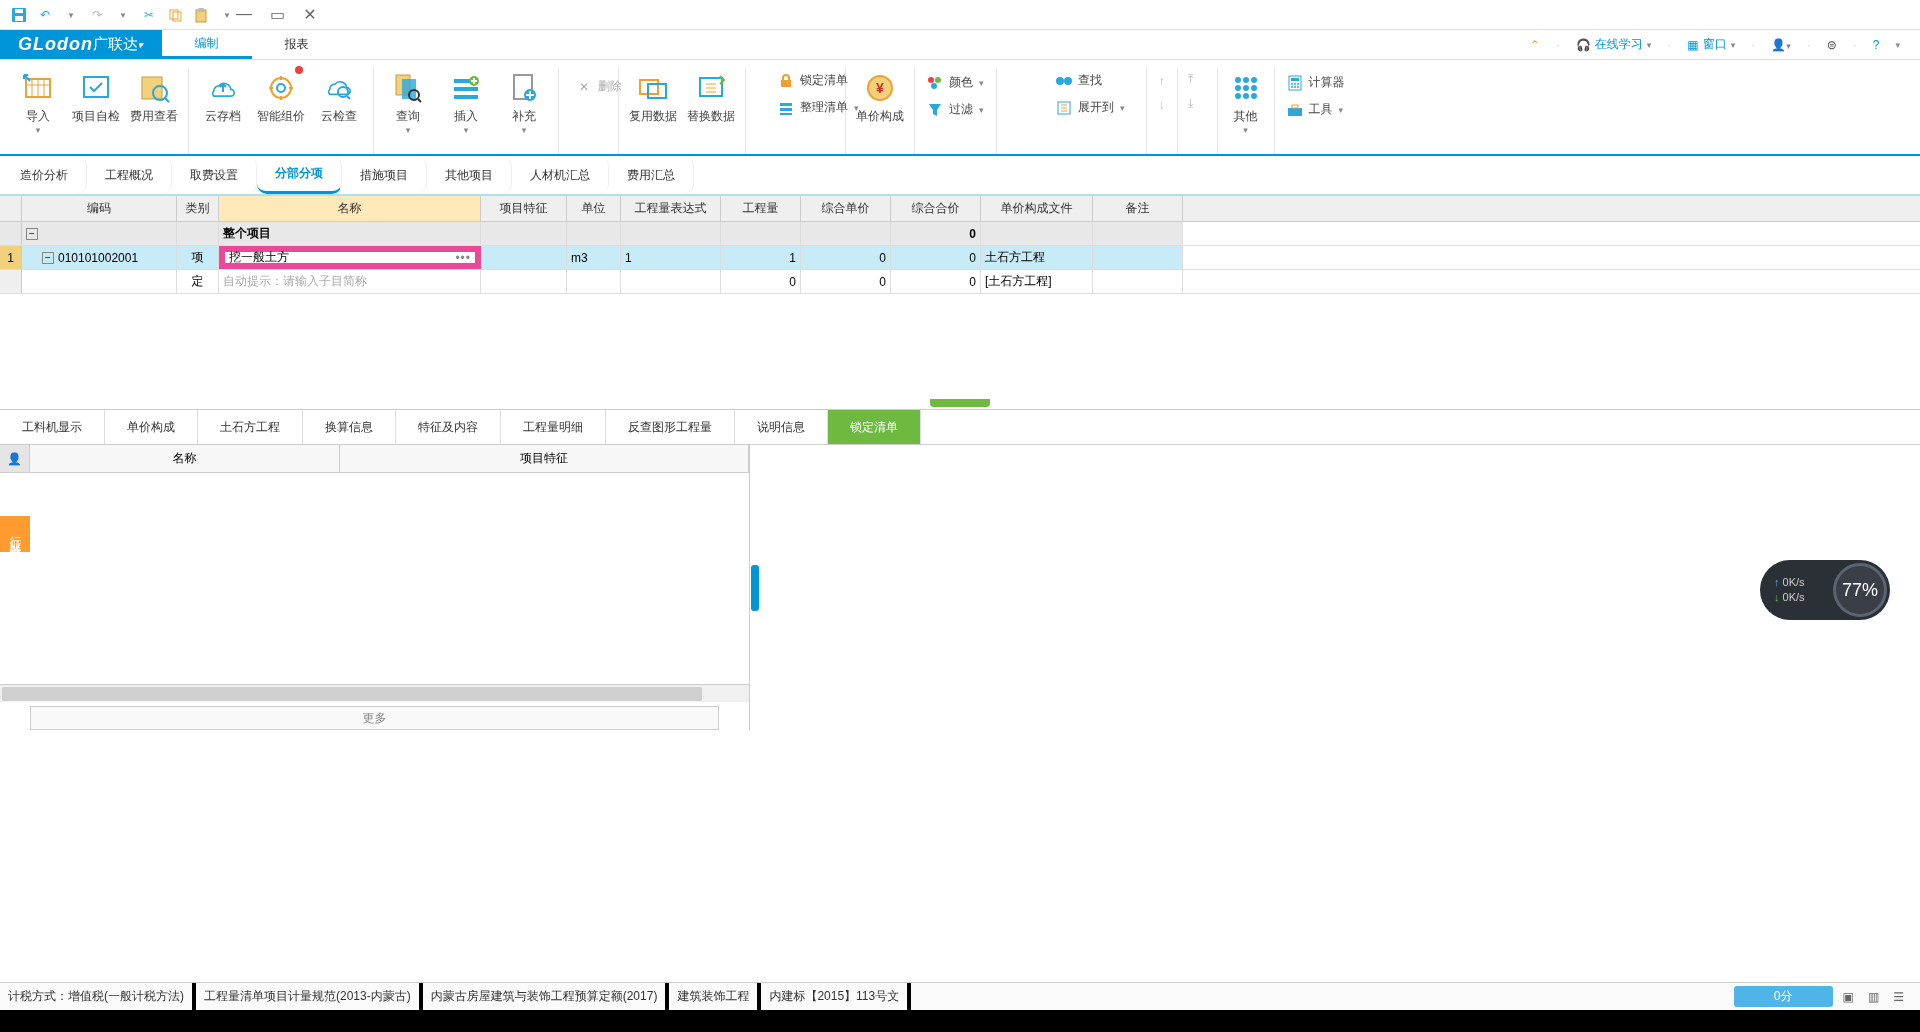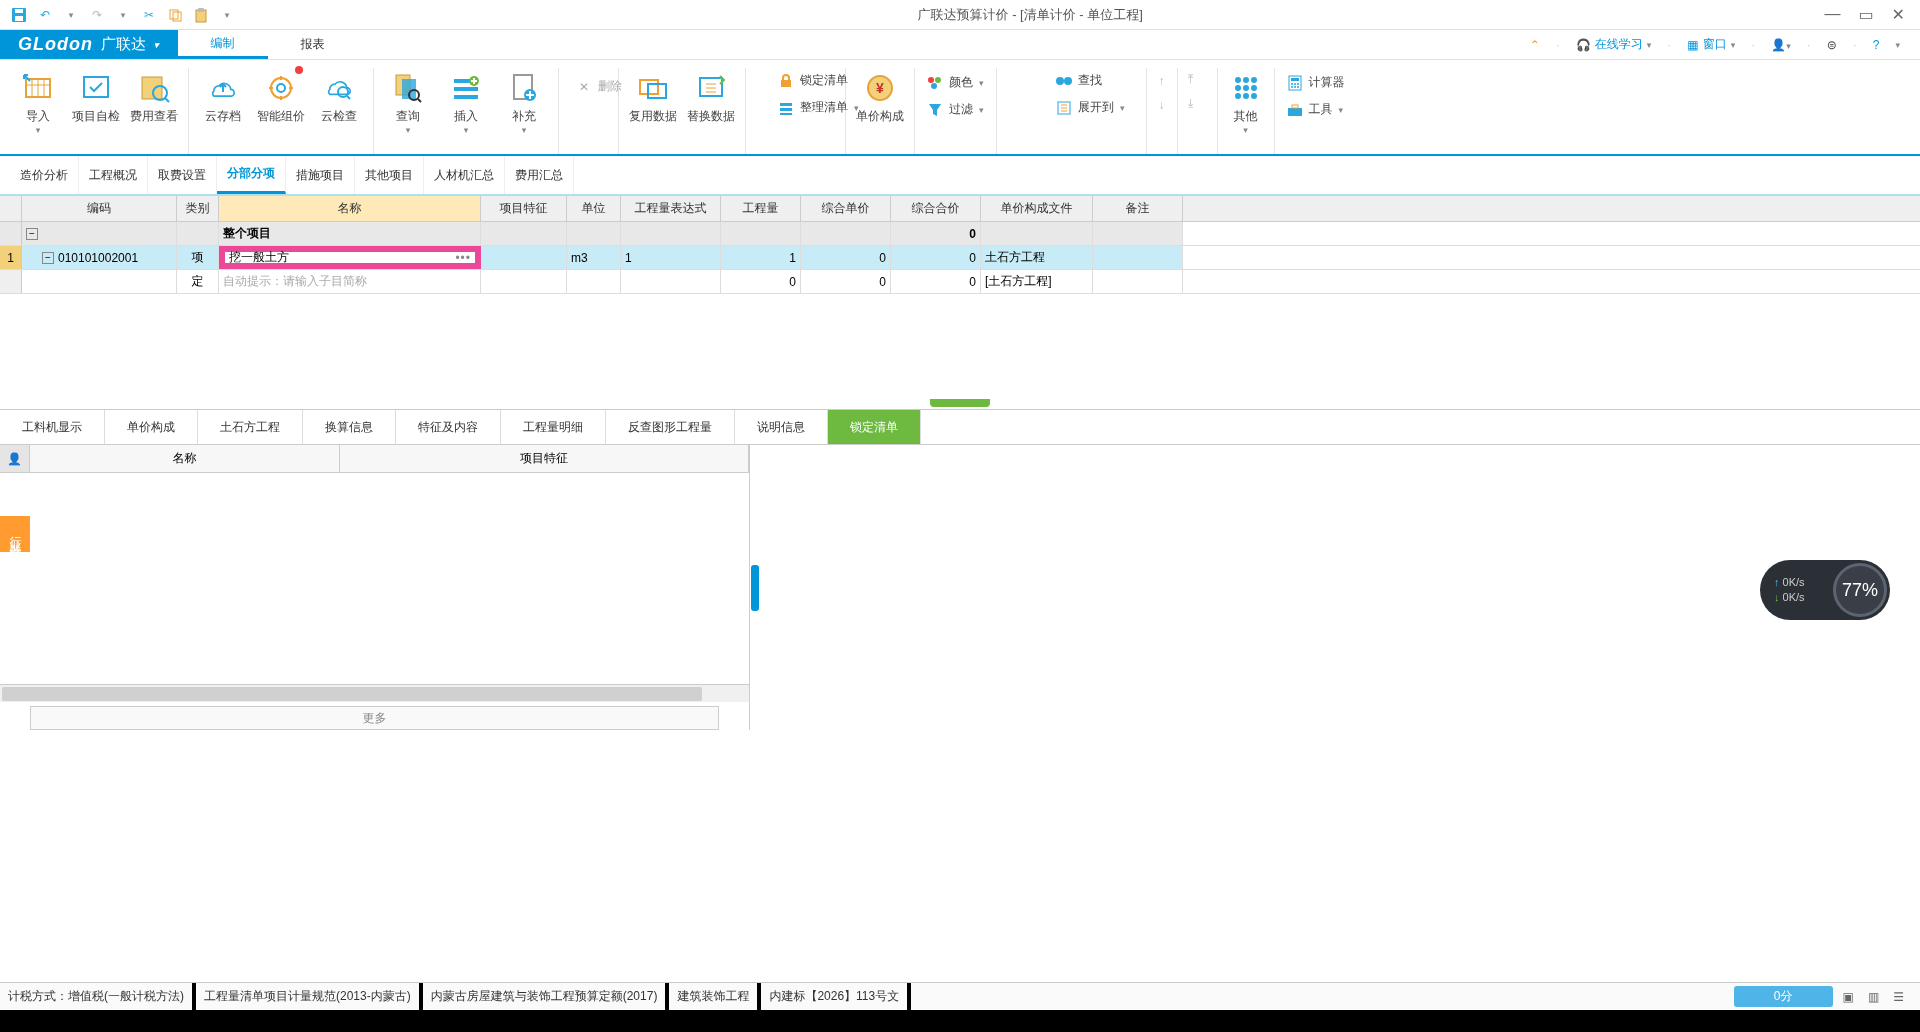--- a/index.html
+++ b/index.html
@@ -7,21 +7,21 @@
 
 
 .titlebar { height: 30px; display: flex; align-items: center; background: #fff; border-bottom: 1px solid #e0e0e0; }
 .titlebar .qat { display: flex; align-items: center; gap: 8px; padding-left: 10px; }
 .titlebar .qat span { width: 18px; height: 18px; display: inline-flex; align-items: center; justify-content: center; }
 .titlebar .title { flex: 1; text-align: center; color: #555; font-size: 13px; }
 .titlebar .wincontrols { display: flex; gap: 18px; padding-right: 15px; color: #666; font-size: 16px; }
 
 
 .brandbar { height: 30px; display: flex; align-items: center; border-bottom: 1px solid #e0e0e0; }
-.brand { background: #0095d9; color: #fff; font-weight: bold; font-size: 18px; padding: 0 18px; height: 100%; display: flex; align-items: center; gap: 8px; font-style: italic; letter-spacing: 1px; }
+.brand { background: #0095d9; color: #fff; font-weight: bold; font-size: 18px; padding: 0 18px; height: 100%; display: flex; align-items: center; gap: 0; font-style: italic; letter-spacing: 1px; }
 .brand small { font-style: normal; font-size: 15px; font-weight: normal; letter-spacing: 0; }
 .menus { display: flex; height: 100%; }
 .menus .menu { padding: 0 33px; display: flex; align-items: center; color: #333; height: 100%; }
 .menus .menu.active { color: #0095d9; border-bottom: 3px solid #0095d9; }
 .rightmenu { margin-left: auto; display: flex; align-items: center; gap: 16px; padding-right: 20px; color: #0095d9; }
 .rightmenu .item { display: flex; align-items: center; gap: 4px; }
 .rightmenu .sep { color: #ccc; }
 .caret { font-size: 9px; color: #888; }
 
 
@@ -31,21 +31,21 @@
 .rbuttons { display: flex; gap: 2px; }
 .rbtn { display: flex; flex-direction: column; align-items: center; justify-content: flex-start; width: 56px; padding: 2px; }
 .rbtn .ricon { width: 36px; height: 36px; display: flex; align-items: center; justify-content: center; }
 .rbtn .rlabel { color: #444; margin-top: 4px; text-align: center; line-height: 1.1; }
 .rsmall { display: flex; flex-direction: column; gap: 6px; padding-top: 4px; }
 .rsmallbtn { display: flex; align-items: center; gap: 6px; color: #444; padding: 2px 6px; }
 .rsmallicon { width: 16px; height: 16px; display: inline-flex; align-items: center; justify-content: center; }
 
 
 .tabsrow { height: 40px; display: flex; border-bottom: 2px solid #b0e0f0; }
-.tab { padding: 0 10px; display: flex; align-items: center; color: #333; border-right: 1px solid #eee; }
+.tab { padding: 0 18px; display: flex; align-items: center; color: #333; border-right: 1px solid #eee; border-radius: 10px; }
 .tab.firstpad { padding-left: 20px; }
 .tab.active { color: #0095d9; font-weight: bold; border-bottom: 3px solid #0095d9; }
 
 
 .gridhead { display: flex; height: 26px; background: #efefef; border-bottom: 1px solid #ccc; }
 .ghcell { border-right: 1px solid #ccc; display: flex; align-items: center; justify-content: center; color: #333; }
 .gh-rownum { width: 22px; }
 .gh-code { width: 155px; }
 .gh-cat { width: 42px; }
 .gh-name { width: 262px; background: #ffe9b8; }
@@ -137,21 +137,20 @@
         </svg>
       </span>
     <span>
         <svg width="14" height="16">
           <rect x="2" y="3" width="10" height="12" fill="#f3d07a" stroke="#c89b3f"></rect>
           <rect x="4" y="1" width="6" height="4" fill="#bbb" rx="1"></rect>
         </svg>
       </span>
     <span class="caret">▾</span>
   </div>
-  <div class="title">广联达预算计价 - [清单计价 - 单位工程]</div>
   <div class="wincontrols">
     <span>—</span>
     <span>▭</span>
     <span>✕</span>
   </div>
 </div>
 
 <div class="brandbar">
   <div class="brand">
     <span>GLodon</span>
@@ -592,21 +591,21 @@
       <div class="vhandle"></div>
     </div>
   <div class="rightpane"></div>
 </div>
 
 <div class="statusbar">
   <div class="statusitem">计税方式：增值税(一般计税方法)</div>
   <div class="statusitem">工程量清单项目计量规范(2013-内蒙古)</div>
   <div class="statusitem">内蒙古房屋建筑与装饰工程预算定额(2017)</div>
   <div class="statusitem">建筑装饰工程</div>
-  <div class="statusitem">内建标【2026】113号文</div>
+  <div class="statusitem">内建标【2015】113号文</div>
   <div class="score">0分</div>
   <div class="statusicons">
     <span>▣</span>
     <span>▥</span>
     <span>☰</span>
   </div>
 </div>
 
 <div class="taskbar"></div>
 

